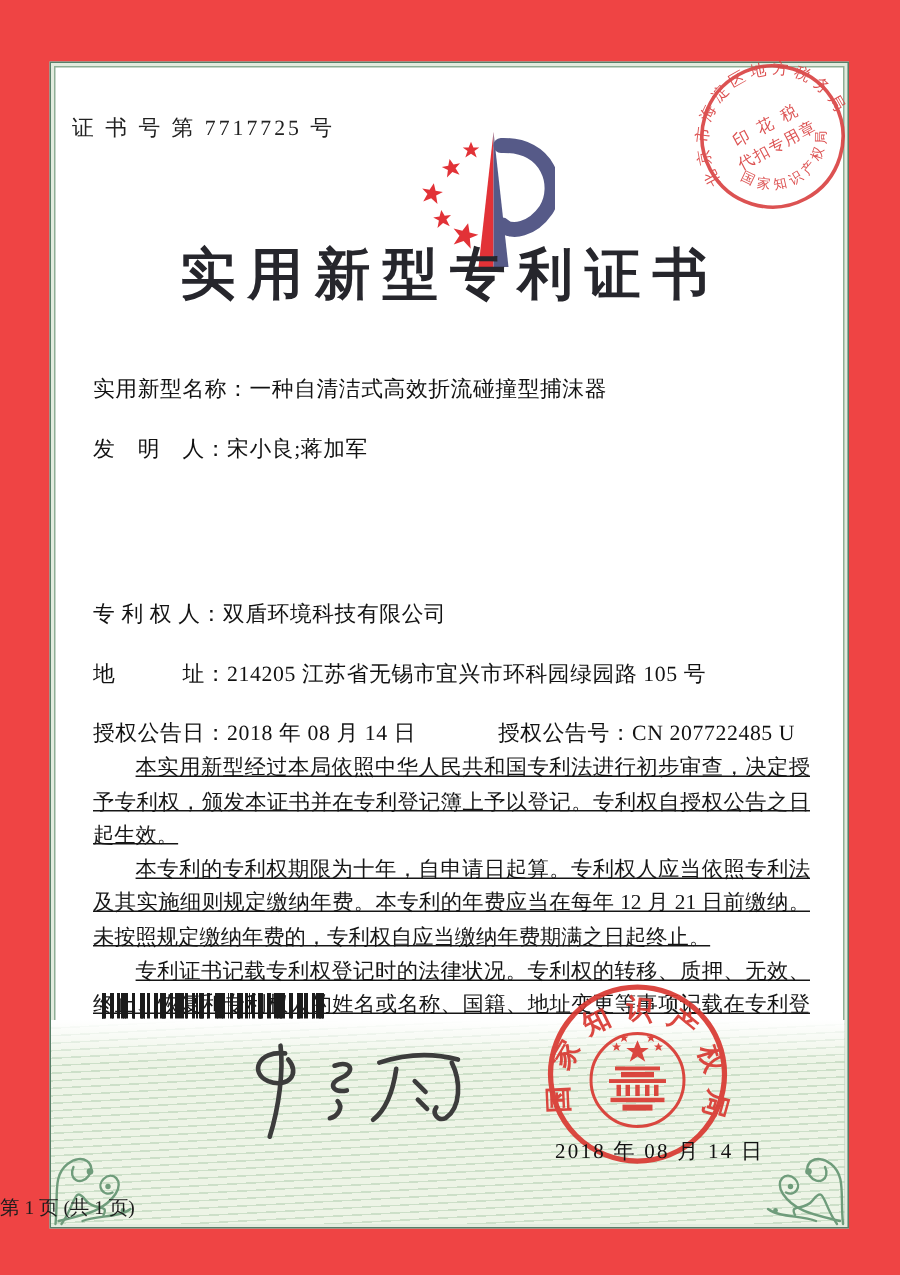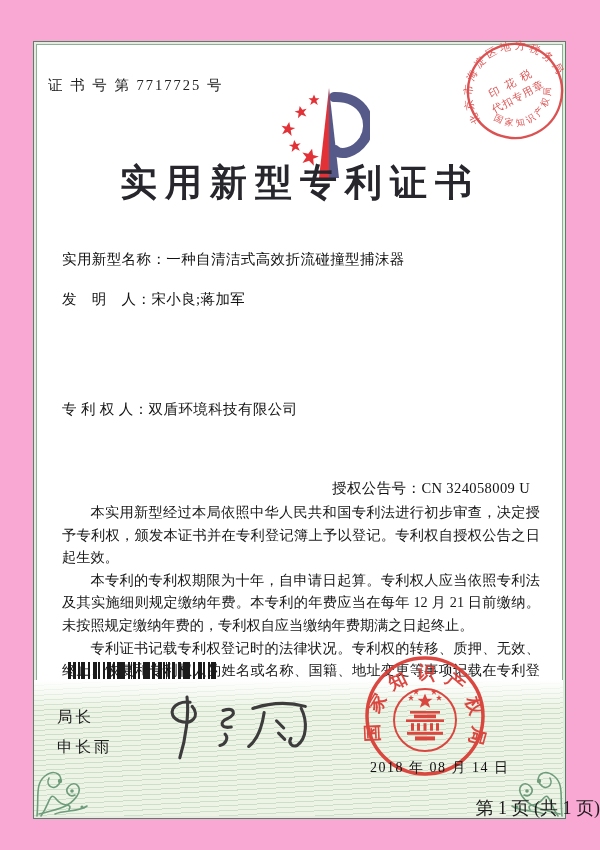--- a/index.html
+++ b/index.html
@@ -1,57 +1,57 @@
 <!DOCTYPE html>
 <html><head>
 <meta charset="utf-8">
 <style>
   html,body{margin:0;padding:0;background:#ffffff;}
   .sheet{
     position:relative;width:600px;height:850px;overflow:hidden;
-    background:#f9a8d4;
+    background:#ef4444;
     font-family:"Liberation Serif","DejaVu Serif",serif;
     color:#141414;
   }
   .frame{
     position:absolute;left:33px;top:41px;width:531px;height:776px;
     border:1px solid #587f68;
     box-shadow: inset 0 0 0 2px #e3ecdf, inset 0 0 0 3px #8fae96;
     background:#ffffff;
   }
   .cert-no{position:absolute;left:48px;top:76px;font-size:14.5px;letter-spacing:2px;color:#222;}
   .logo{position:absolute;left:278px;top:84px;width:92px;height:124px;}
   .title{
     position:absolute;left:0;top:158px;width:600px;text-align:center;
     font-size:37px;font-weight:700;letter-spacing:8px;color:#26262c;
   }
   .field-row{position:absolute;left:62px;width:486px;font-size:14.5px;letter-spacing:.4px;color:#121212;white-space:nowrap;}
   .field-row .lbl{color:#121212;}
-  .paras{position:absolute;left:62px;top:501px;width:478px;font-size:14.2px;line-height:22.6px;text-align:justify;color:#161616;}
+  .paras{position:absolute;left:62px;top:501px;width:478px;font-size:14.2px;line-height:22.6px;text-align:justify;color:#161616;text-decoration:underline;}
   .paras p{margin:0;text-indent:2em;}
   .barcode{
     position:absolute;left:68px;top:662px;width:150px;height:17px;
     background-image:
       repeating-linear-gradient(90deg,#1b1b1b 0 2px,rgba(0,0,0,0) 2px 5px),
       repeating-linear-gradient(90deg,#1b1b1b 0 1px,rgba(0,0,0,0) 1px 7px),
       repeating-linear-gradient(90deg,#1b1b1b 0 3px,rgba(0,0,0,0) 3px 13px);
   }
   .guilloche{
     position:absolute;left:34px;top:680px;width:529px;height:136px;
     background-color:#edf4e6;
     background-image:
       linear-gradient(180deg,#ffffff 0,rgba(255,255,255,0) 28px),
       repeating-linear-gradient(177deg, rgba(134,178,136,.32) 0 1px, rgba(255,255,255,0) 1px 5px);
   }
   .director{position:absolute;left:57px;top:702px;font-size:15.5px;line-height:30px;color:#1c1c1c;letter-spacing:3px;}
   .sig{position:absolute;left:158px;top:693px;width:165px;height:72px;}
   .office-stamp{position:absolute;left:355px;top:646px;width:140px;height:140px;opacity:.93;}
   .tax-stamp{position:absolute;left:460px;top:36px;width:110px;height:110px;transform:rotate(-28deg);opacity:.9;}
   .issue-date{position:absolute;left:370px;top:759px;font-size:14px;letter-spacing:1.5px;color:#111;}
-  .footer{position:absolute;left:0;top:796px;width:600px;text-align:right;font-size:18px;color:#1c1c1c;}
+  .footer{position:absolute;left:0;top:796px;width:600px;text-align:left;font-size:13px;color:#1c1c1c;}
   .flourish{position:absolute;width:72px;height:68px;}
   .flourish.bl{left:35px;top:750px;}
   .flourish.br{left:492px;top:750px;transform:scaleX(-1);}
 </style>
 </head>
 <body>
 
 <div class="sheet">
 
   <div class="frame"></div>
@@ -78,22 +78,28 @@
 
   <div class="field-row" style="top:250px">
     <span class="lbl">实用新型名称：</span><span>一种自清洁式高效折流碰撞型捕沫器</span>
   </div>
   <div class="field-row" style="top:290px">
     <span class="lbl">发　明　人：</span><span>宋小良;蒋加军</span>
   </div>
   <div class="field-row" style="top:400px">
     <span class="lbl">专 利 权 人：</span><span>双盾环境科技有限公司</span>
   </div>
+  <div class="field-row" style="top:440px">
+    <span class="lbl">地　　　址：</span><span>214205 江苏省无锡市宜兴市环科园绿园路 105 号</span>
+  </div>
+  <div class="field-row" style="top:479px">
+    <span class="lbl">授权公告日：</span><span>2018 年 08 月 14 日</span>
+  </div>
   <div class="field-row" style="top:479px;left:332px;width:220px">
-    <span class="lbl">授权公告号：</span><span>CN 324058009 U</span>
+    <span class="lbl">授权公告号：</span><span>CN 207722485 U</span>
   </div>
 
   <div class="paras">
     <p>本实用新型经过本局依照中华人民共和国专利法进行初步审查，决定授予专利权，颁发本证书并在专利登记簿上予以登记。专利权自授权公告之日起生效。</p>
     <p>本专利的专利权期限为十年，自申请日起算。专利权人应当依照专利法及其实施细则规定缴纳年费。本专利的年费应当在每年 12 月 21 日前缴纳。未按照规定缴纳年费的，专利权自应当缴纳年费期满之日起终止。</p>
     <p>专利证书记载专利权登记时的法律状况。专利权的转移、质押、无效、终止、恢复和专利权人的姓名或名称、国籍、地址变更等事项记载在专利登记簿上。</p>
   </div>
 
   <div class="barcode"></div>
 
@@ -116,24 +122,20 @@
       <path d="M2,66 C4,46 0,34 10,26 C20,18 30,26 24,34 C19,41 10,36 14,28"></path>
       <path d="M4,64 C20,60 34,58 42,46 C48,37 40,30 34,36 C29,41 34,48 40,45"></path>
       <path d="M6,66 C16,52 14,40 22,50 C28,58 38,52 34,60"></path>
       <path d="M20,64 C30,60 44,62 52,56"></path>
       <circle cx="25" cy="31" r="2.2" fill="#6f9c7b" stroke="none"></circle>
       <circle cx="37" cy="41" r="1.8" fill="#6f9c7b" stroke="none"></circle>
       <circle cx="47" cy="57" r="1.6" fill="#6f9c7b" stroke="none"></circle>
     </g>
   </svg>
 
-  <div class="director">
-    <div>局长</div>
-    <div>申长雨</div>
-  </div>
 
   <svg class="sig" viewBox="0 0 160 70" xmlns="http://www.w3.org/2000/svg">
     <g fill="none" stroke="#3c3c3c" stroke-width="3" stroke-linecap="round" stroke-linejoin="round">
       <path d="M31,9 C13,7 8,22 20,27 C33,32 41,22 33,13"></path>
       <path d="M28,4 C30,20 27,44 21,63"></path>
       <path d="M63,17 C74,13 77,21 67,25 C59,28 61,35 71,33"></path>
       <path d="M65,40 C69,44 65,50 60,51"></path>
       <path d="M92,15 C110,9 128,9 143,13"></path>
       <path d="M103,19 C101,33 97,45 88,52"></path>
       <path d="M139,15 C145,27 145,44 135,51 C130,53 126,48 129,44"></path>

